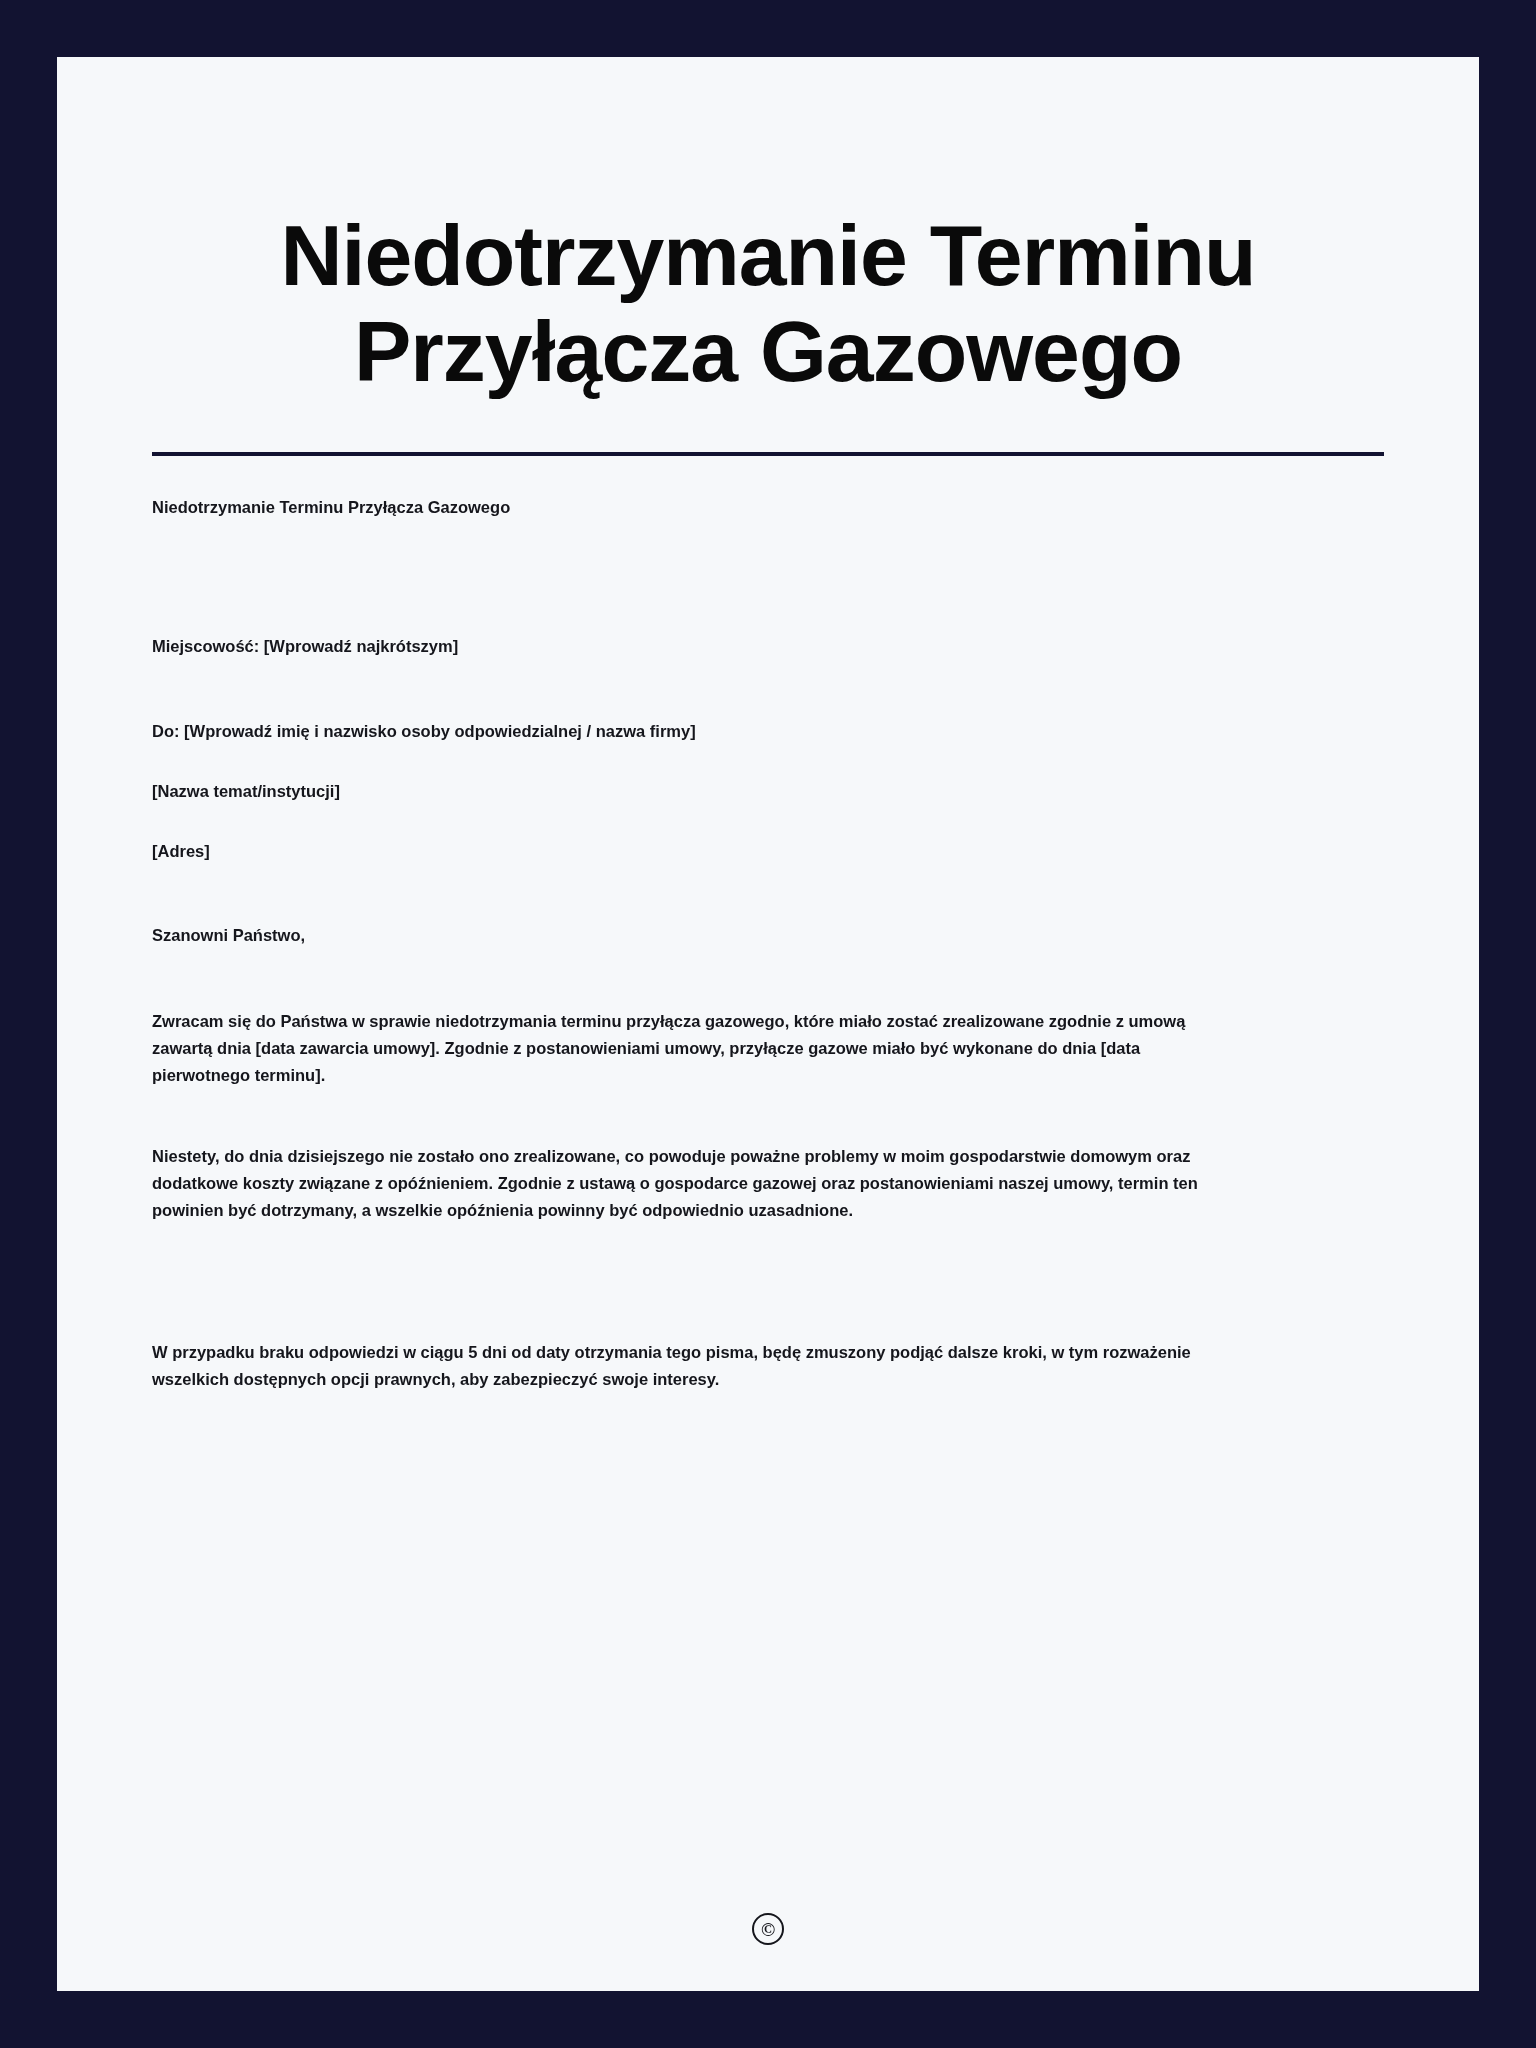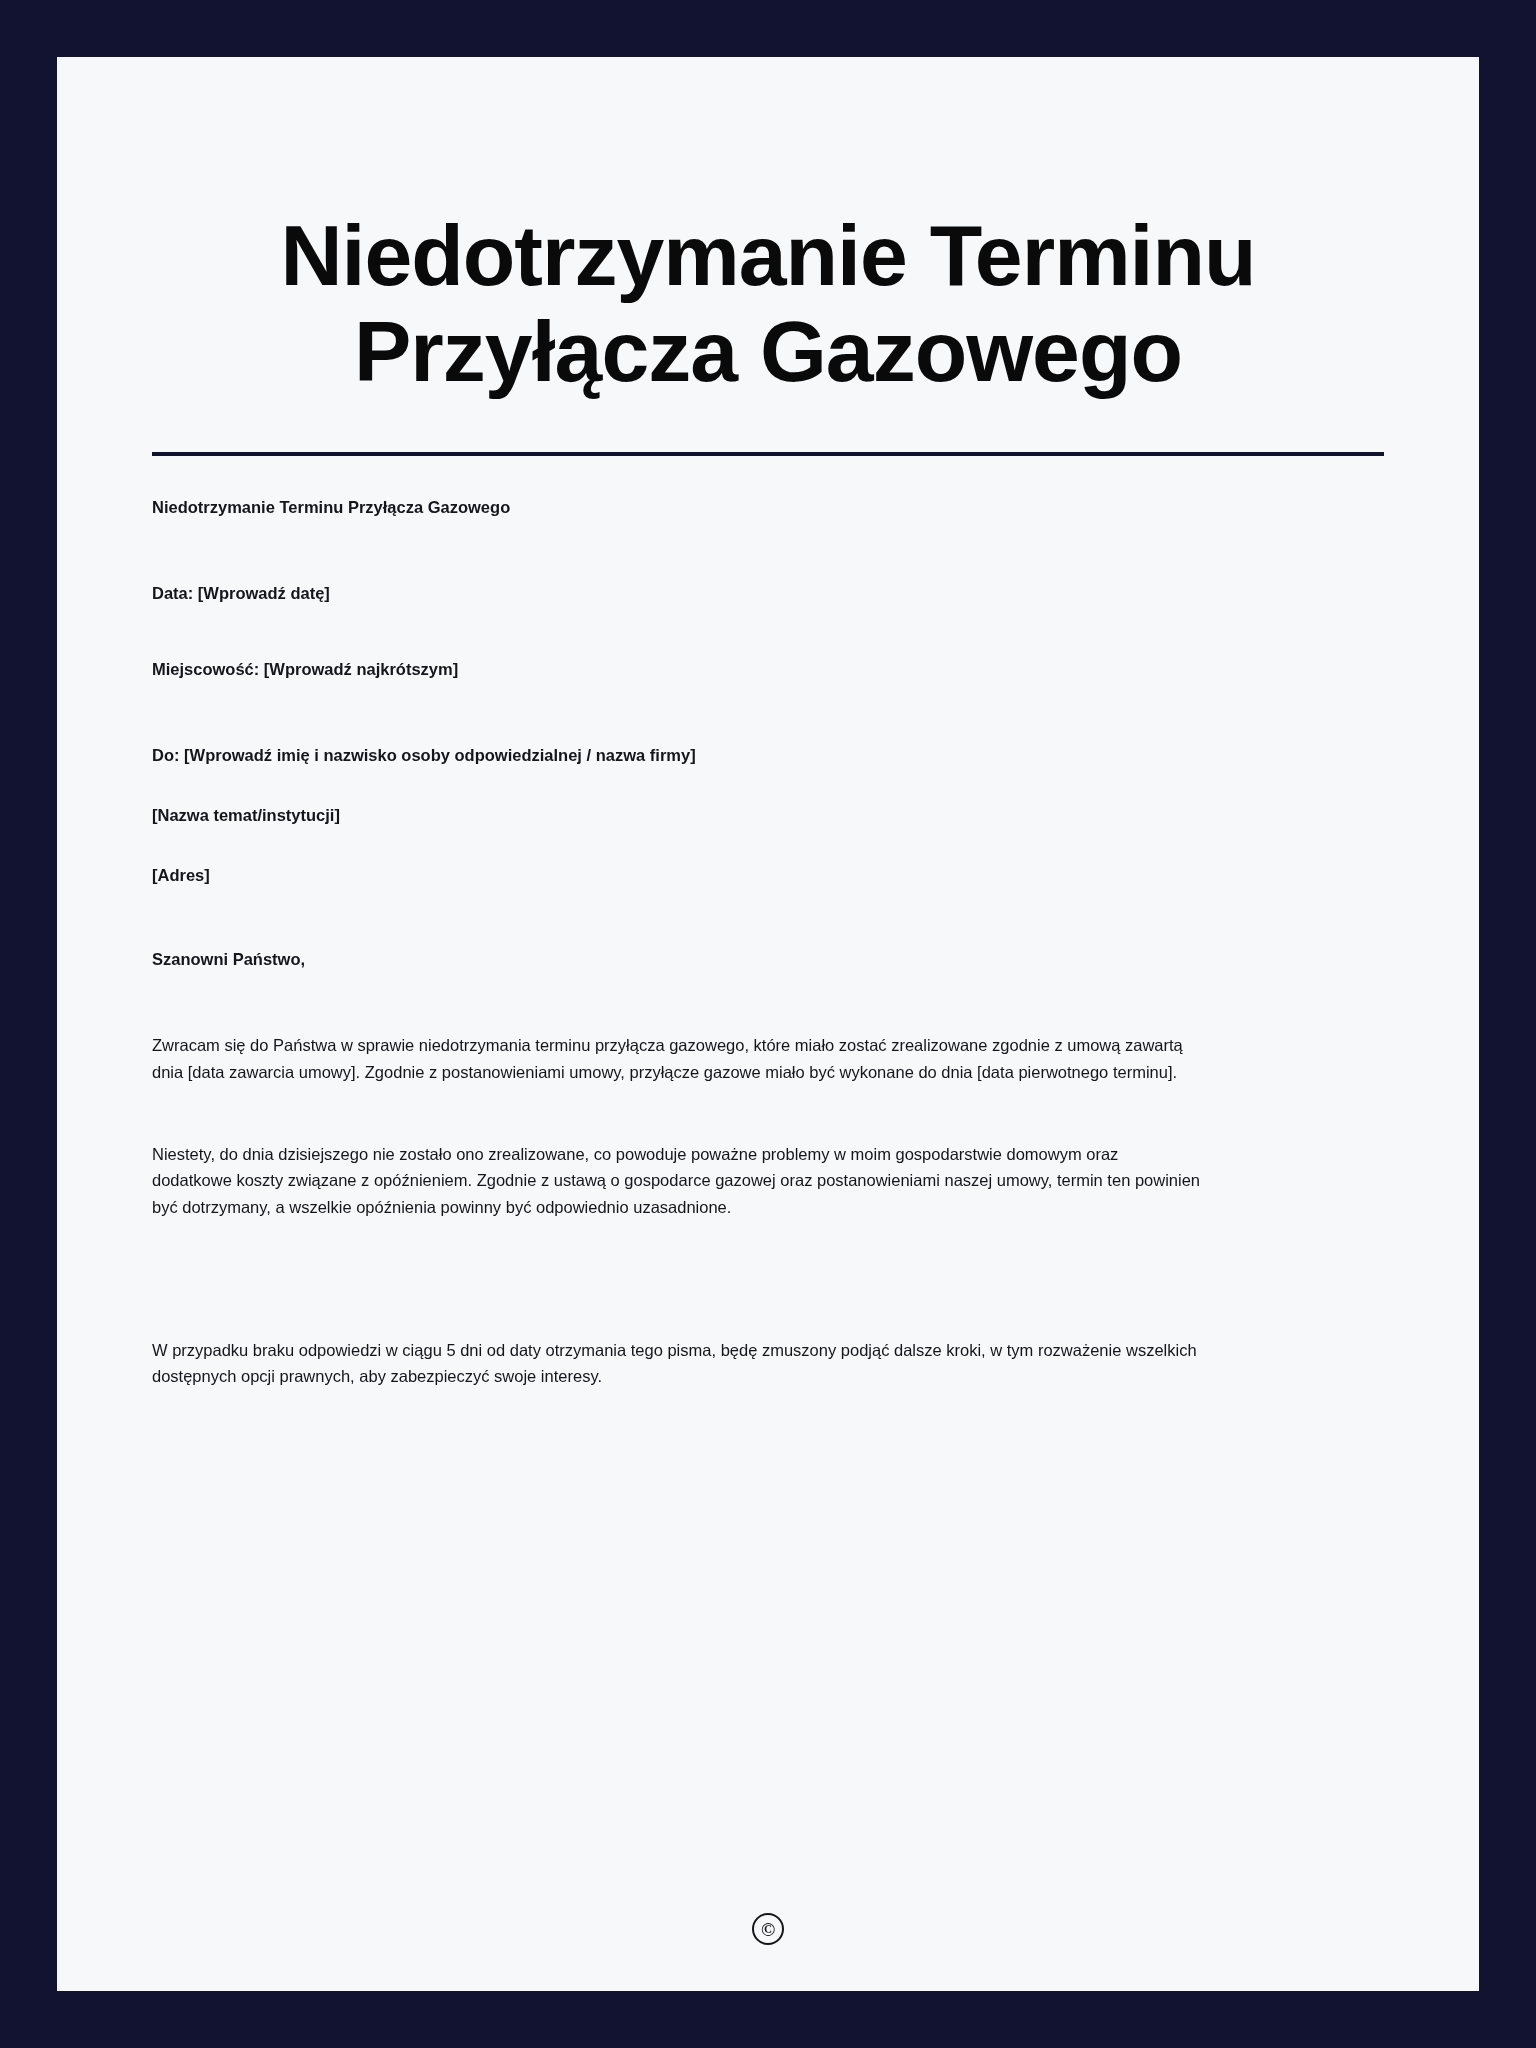--- a/index.html
+++ b/index.html
@@ -73,21 +73,21 @@
   .sp-4 { height: 36px; }
   .sp-5 { height: 36px; }
   .sp-6 { height: 60px; }
   .sp-7 { height: 60px; }
   .sp-8 { height: 55px; }
   .sp-9 { height: 58px; }
   .sp-10 { height: 58px; }
 
   .para {
     font-size: 16.5px;
-    font-weight: normal;
+    font-weight: bold;
     line-height: 1.62;
     color: #15161c;
     margin: 0;
     max-width: 1050px;
   }
 
   
   .footer {
     display: flex;
     align-items: center;
@@ -122,21 +122,20 @@
       <h1 class="doc-title">Niedotrzymanie Terminu Przyłącza Gazowego</h1>
       <hr class="title-rule">
     </div>
 
     <div class="body-block">
 
       <p class="line">Niedotrzymanie Terminu Przyłącza Gazowego</p>
 
       <div class="sp-1"></div>
 
-      <p class="line">Data: [Wprowadź datę]</p>
 
       <div class="sp-2"></div>
 
       <p class="line">Miejscowość: [Wprowadź najkrótszym]</p>
 
       <div class="sp-3"></div>
 
       <p class="line">Do: [Wprowadź imię i nazwisko osoby odpowiedzialnej / nazwa firmy]</p>
 
       <div class="sp-4"></div>

